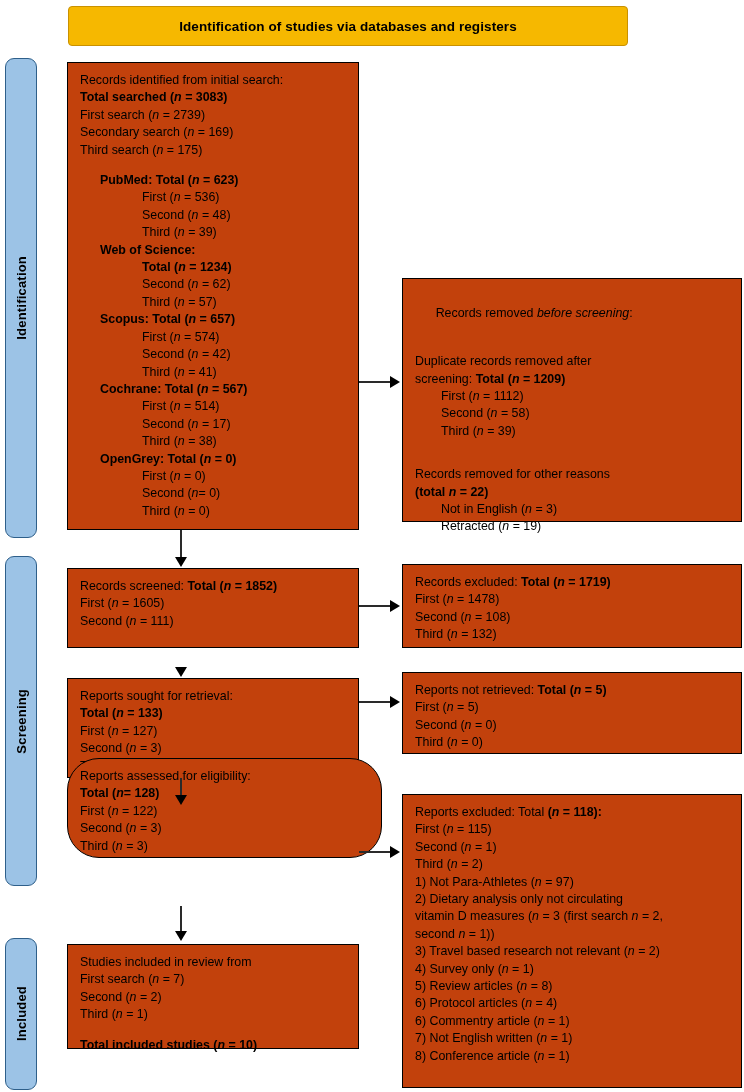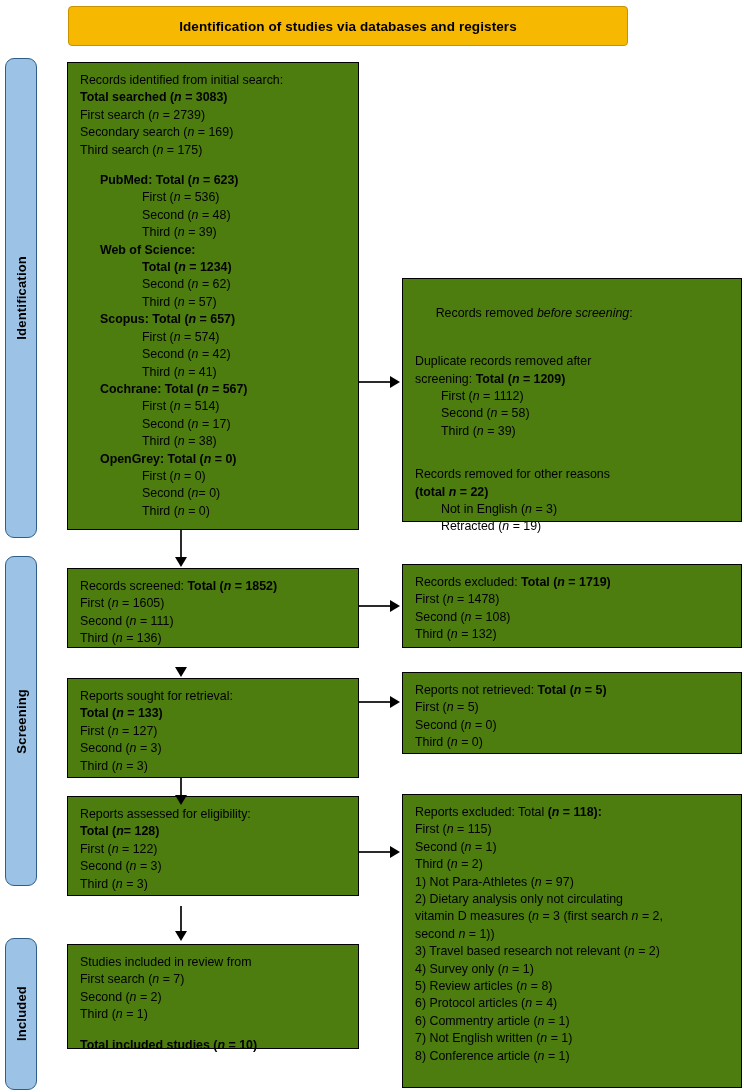--- a/index.html
+++ b/index.html
@@ -27,42 +27,42 @@
   .phase span{
     writing-mode:vertical-rl;transform:rotate(180deg);
     font-size:13px;font-weight:bold;letter-spacing:.2px;white-space:nowrap;
   }
   #phase-identification{top:58px;height:478px;}
   #phase-screening{top:556px;height:328px;}
   #phase-included{top:938px;height:150px;}
 
   
   .box{
-    position:absolute;background:#4d7c0f;border:1.8px solid #000000;
+    position:absolute;background:#c2410c;border:1.8px solid #000000;
     box-sizing:border-box;padding:9px 20px 6px 12px;
     font-size:12.4px;line-height:17.4px;
   }
   .box .ln{white-space:pre-wrap;}
   .b{font-weight:bold;}
   .it{font-style:italic;}
   .sp{height:13px;}
 
   
   .ind1{padding-left:26px;}
   .ind2{padding-left:62px;}
   .ind3{padding-left:20px;}
 
   
   #box-identified      {left:67px; top:62px;  width:292px; height:468px;}
   #box-removed         {left:402px;top:278px; width:340px; height:244px;}
   #box-screened        {left:67px; top:568px; width:292px; height:80px;}
   #box-excluded        {left:402px;top:564px; width:340px; height:84px;}
   #box-sought          {left:67px; top:678px; width:292px; height:100px;}
   #box-notretrieved    {left:402px;top:672px; width:340px; height:82px;}
-  #box-assessed        {left:67px; top:796px; width:292px; height:100px;}
+  #box-assessed        {left:67px; top:758px; width:315px; height:100px;border-radius:32px;}
   #box-repexcluded     {left:402px;top:794px; width:340px; height:294px;}
   #box-included        {left:67px; top:944px; width:292px; height:105px;}
 
   
   .vline{position:absolute;width:1.6px;background:#2a2a2a;}
   .hline{position:absolute;height:1.6px;background:#2a2a2a;}
   .arrowdown{
     position:absolute;width:0;height:0;
     border-left:6px solid transparent;border-right:6px solid transparent;
     border-top:10px solid #000000;
@@ -136,21 +136,20 @@
     <div class="ln">Records removed for other reasons</div>
     <div class="ln b">(total <i>n</i> = 22)</div>
     <div class="ln ind1">Not in English (<i>n</i> = 3)</div>
     <div class="ln ind1">Retracted (<i>n</i> = 19)</div>
   </div>
 
   <div class="box" id="box-screened">
     <div class="ln"><span>Records screened: </span><span class="b">Total (<i>n</i> = 1852)</span></div>
     <div class="ln">First (<i>n</i> = 1605)</div>
     <div class="ln">Second (<i>n</i> = 111)</div>
-    <div class="ln">Third (<i>n</i> = 136)</div>
   </div>
 
   <div class="box" id="box-excluded">
     <div class="ln"><span>Records excluded: </span><span class="b">Total (<i>n</i> = 1719)</span></div>
     <div class="ln">First (<i>n</i> = 1478)</div>
     <div class="ln">Second (<i>n</i> = 108)</div>
     <div class="ln">Third (<i>n</i> = 132)</div>
   </div>
 
   <div class="box" id="box-sought">

